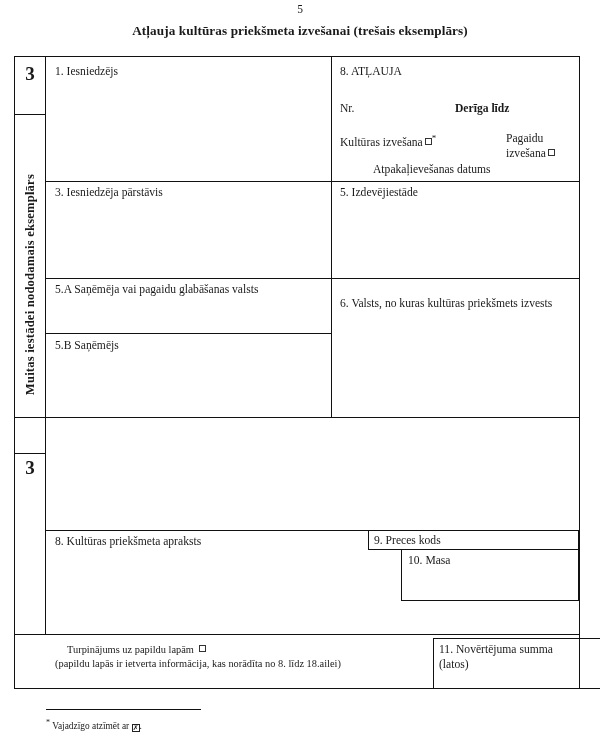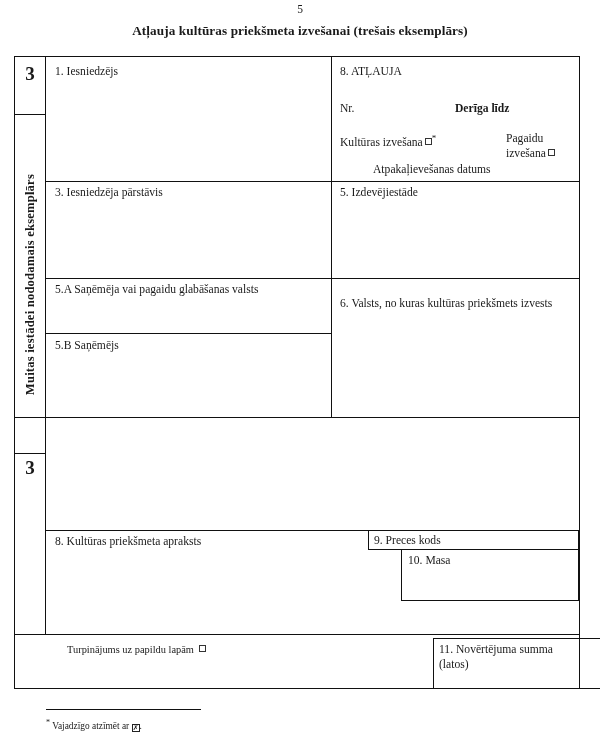--- a/index.html
+++ b/index.html
@@ -248,20 +248,21 @@
     <div style="position:absolute; left:5px; top:2px; font-size:11.6px; line-height:15px;">9. Preces kods</div>
   </div>
 
   <div class="subbox" style="left:386px; top:492px; width:178px; height:52px;">
     <div style="position:absolute; left:6px; top:3px; font-size:11.6px; line-height:15px;">10. Masa</div>
   </div>
 
   <div class="cell-label small" style="left:40px; top:586px;margin-left:12px;">
     <span>Turpinājums uz papildu lapām</span><span class="chk" style="margin-left:5px;"></span>
   </div>
+  <div class="cell-label small" style="left:40px; top:600px;">(papildu lapās ir ietverta informācija, kas norādīta no 8. līdz 18.ailei)</div>
 
   <div class="subbox" style="left:418px; top:581px; width:176px; height:51px;">
     <div style="position:absolute; left:5px; top:3px; font-size:11.6px; line-height:15px; width:138px;">11. Novērtējuma summa (latos)</div>
   </div>
 
 </div>
 
 <div class="footnote-rule"></div>
 <div class="footnote">
   <span class="fn-star">*</span>

